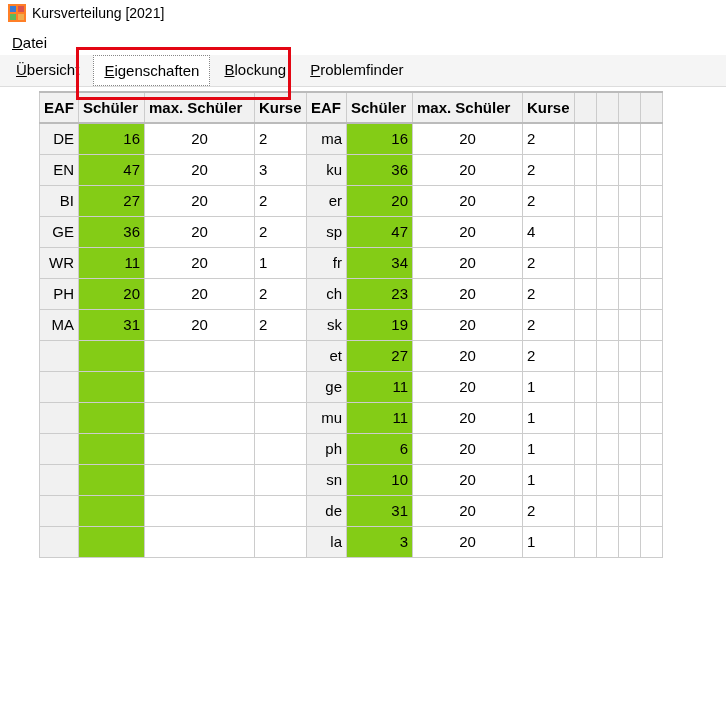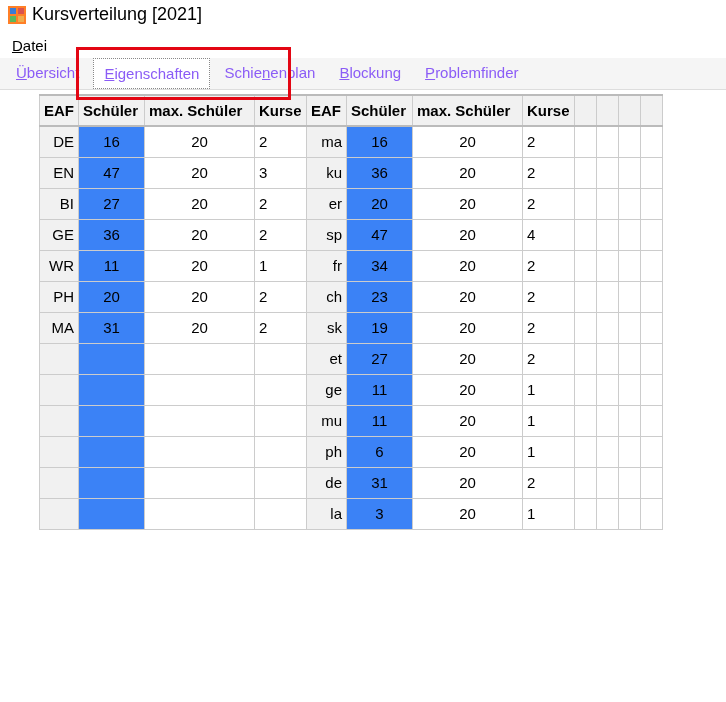--- a/index.html
+++ b/index.html
@@ -16,41 +16,41 @@
       align-items: center;
       padding: 4px 8px;
       gap: 6px;
     }
     .app-icon {
       width: 18px;
       height: 18px;
       display: inline-block;
     }
     .app-title {
-      font-size: 18px;
+      font-size: 14px;
     }
     .menubar {
       padding: 6px 8px 2px 8px;
     }
     .menu-item {
       display: inline-block;
       padding: 2px 4px;
     }
     .tabbar {
       background: #f5f5f5;
       border-bottom: 1px solid #ddd;
       display: flex;
       padding: 0 6px;
       gap: 4px;
       position: relative;
     }
     .tab {
       padding: 6px 10px 6px 10px;
       cursor: default;
-      color: #8b5cf6;
+      color: #000000;
     }
     .tab.active {
       background: #fff;
       border: 1px dotted #888;
     }
     .tab-accel { text-decoration: underline; }
     .highlight-box {
       position: absolute;
       border: 3px solid #e30613;
       pointer-events: none;
@@ -76,22 +76,22 @@
       font-weight: 700;
       text-align: left;
       border-top: 2px solid #bbb;
       border-bottom: 2px solid #bbb;
     }
     td.eaf, td.eaf2 {
       background: #f1f1f1;
       text-align: right;
     }
     td.schueler, td.schueler2 {
-      background: #3b82f6;
-      text-align: center;
+      background: #84cc16;
+      text-align: right;
     }
     td.max, td.max2 {
       text-align: center;
     }
     td.kurse, td.kurse2 {
       text-align: left;
     }
     col.c-eaf { width: 38px; }
     col.c-sch { width: 66px; }
     col.c-max { width: 110px; }
@@ -117,21 +117,20 @@
   </span>
   <span class="app-title">Kursverteilung [2021]</span>
 </div>
 
 <div class="menubar" id="menubar"><span class="menu-item"><span class="tab-accel">D</span>atei</span></div>
 
 <div style="position:relative;">
   <div class="tabbar" id="tabbar">
       <span class="tab"><span class="tab-accel">Ü</span>bersicht</span>
       <span class="tab active"><span class="tab-accel">E</span>igenschaften</span>
-      <span class="tab">Schie<span class="tab-accel">n</span>enplan</span>
       <span class="tab"><span class="tab-accel">B</span>lockung</span>
       <span class="tab"><span class="tab-accel">P</span>roblemfinder</span>
     </div>
   <div class="highlight-box" id="highlight" style="left: 76px; top: 47px; position: fixed; width: 215px; height: 53px;"></div>
 
   <div class="table-wrap">
     <table id="tbl">
       <colgroup id="cg">
           <col class="c-eaf">
           <col class="c-sch">
@@ -315,20 +314,34 @@
             <td></td>
             <td></td>
             <td></td>
             <td></td>
           </tr>
           <tr>
             <td class="eaf"></td>
             <td class="schueler"></td>
             <td class="max"></td>
             <td class="kurse"></td>
+            <td class="eaf2">sn</td>
+            <td class="schueler2">10</td>
+            <td class="max2">20</td>
+            <td class="kurse2">1</td>
+            <td></td>
+            <td></td>
+            <td></td>
+            <td></td>
+          </tr>
+          <tr>
+            <td class="eaf"></td>
+            <td class="schueler"></td>
+            <td class="max"></td>
+            <td class="kurse"></td>
             <td class="eaf2">de</td>
             <td class="schueler2">31</td>
             <td class="max2">20</td>
             <td class="kurse2">2</td>
             <td></td>
             <td></td>
             <td></td>
             <td></td>
           </tr>
           <tr>

